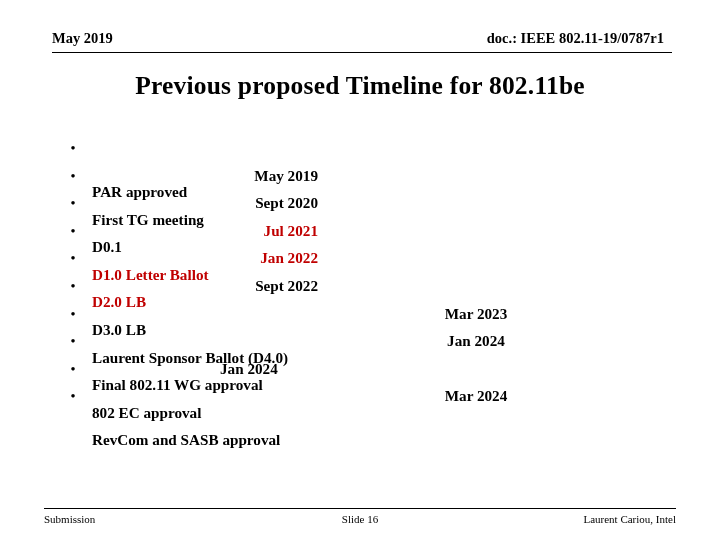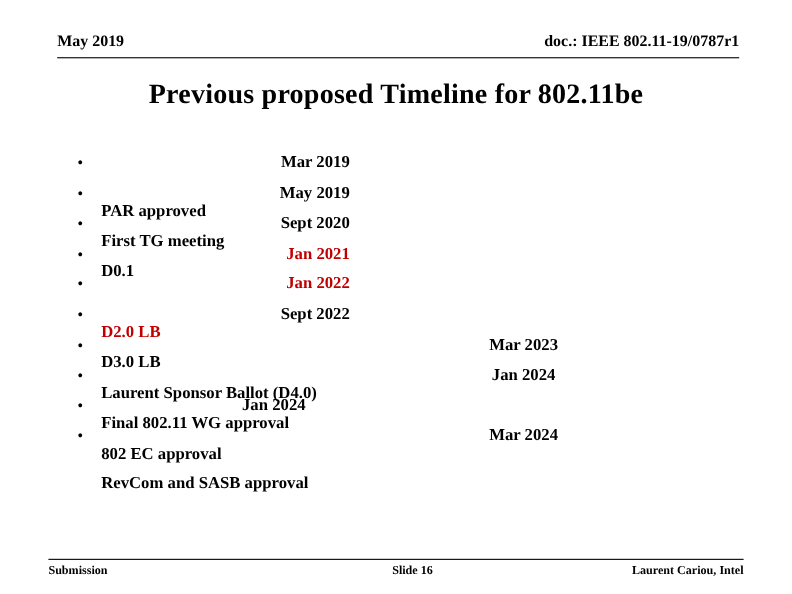--- a/index.html
+++ b/index.html
@@ -35,21 +35,21 @@
     position: absolute;
     left: 0;
     top: 0;
     font-size: 14.5px;
     font-weight: bold;
     line-height: 20px;
     white-space: nowrap;
   }
   .header-right {
     position: absolute;
-    right: 0;
+    right: 8px;
     top: 0;
     font-size: 14.5px;
     font-weight: bold;
     line-height: 20px;
     white-space: nowrap;
   }
 
   
   .slide-title {
     position: absolute;
@@ -135,59 +135,59 @@
     left: 44px;
     top: 508px;
     width: 632px;
     height: 22px;
     border-top: 1.4px solid #000000;
   }
   .footer-cell {
     position: absolute;
     top: 2px;
     font-size: 11px;
-    font-weight: bold;
+    font-weight: normal;
     line-height: 16px;
     white-space: nowrap;
   }
   .footer-left  { left: 0; }
-  .footer-center{ left: 15px; width: 632px; text-align: center; }
+  .footer-center{ left: 0; width: 632px; text-align: center; }
   .footer-right { right: 0; text-align: left; }
 </style>
 </head>
 <body>
 
 <div class="slide">
 
   <div class="slide-header">
     <span class="header-left">May 2019</span>
     <span class="header-right">doc.: IEEE 802.11-19/0787r1</span>
   </div>
 
   <div class="slide-title">Previous proposed Timeline for 802.11be</div>
 
   <div class="bullet-list">
       <div class="bullet-row">
         <span class="bullet-mark">•</span>
         <span class="bullet-text">PAR approved</span>
-        <span class="date-col-a">Mar 2019</span>
       </div>
       <div class="bullet-row">
         <span class="bullet-mark">•</span>
         <span class="bullet-text">First TG meeting</span>
         <span class="date-col-a">May 2019</span>
       </div>
       <div class="bullet-row">
         <span class="bullet-mark">•</span>
         <span class="bullet-text">D0.1</span>
         <span class="date-col-a">Sept 2020</span>
       </div>
       <div class="bullet-row row-red">
         <span class="bullet-mark">•</span>
-        <span class="date-col-a">Jan 2021</span>
+        <span class="bullet-text">D1.0 Letter Ballot</span>
+        <span class="date-col-a">Jul 2021</span>
       </div>
       <div class="bullet-row row-red">
         <span class="bullet-mark">•</span>
         <span class="bullet-text">D2.0 LB</span>
         <span class="date-col-a">Jan 2022</span>
       </div>
       <div class="bullet-row">
         <span class="bullet-mark">•</span>
         <span class="bullet-text">D3.0 LB</span>
         <span class="date-col-a">Sept 2022</span>

